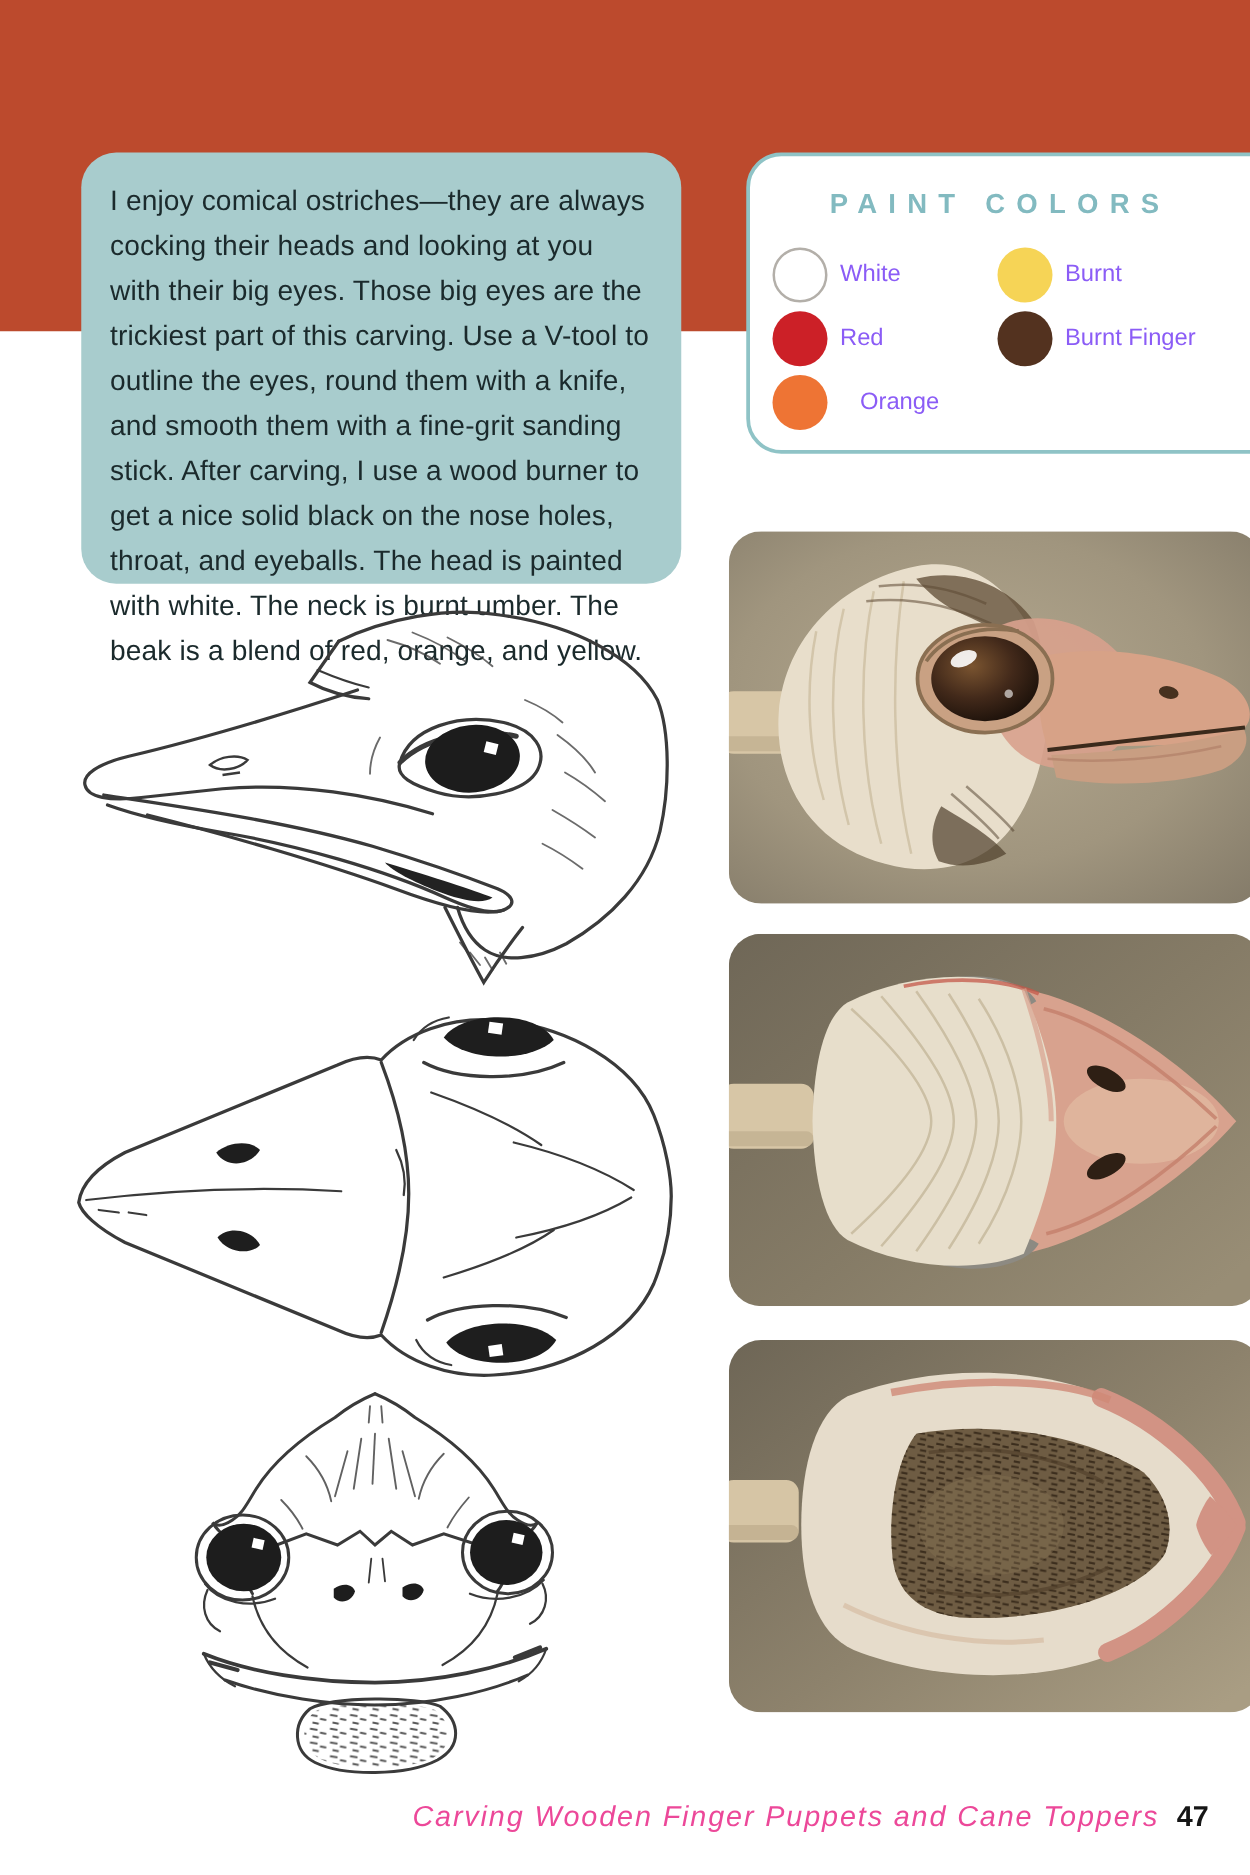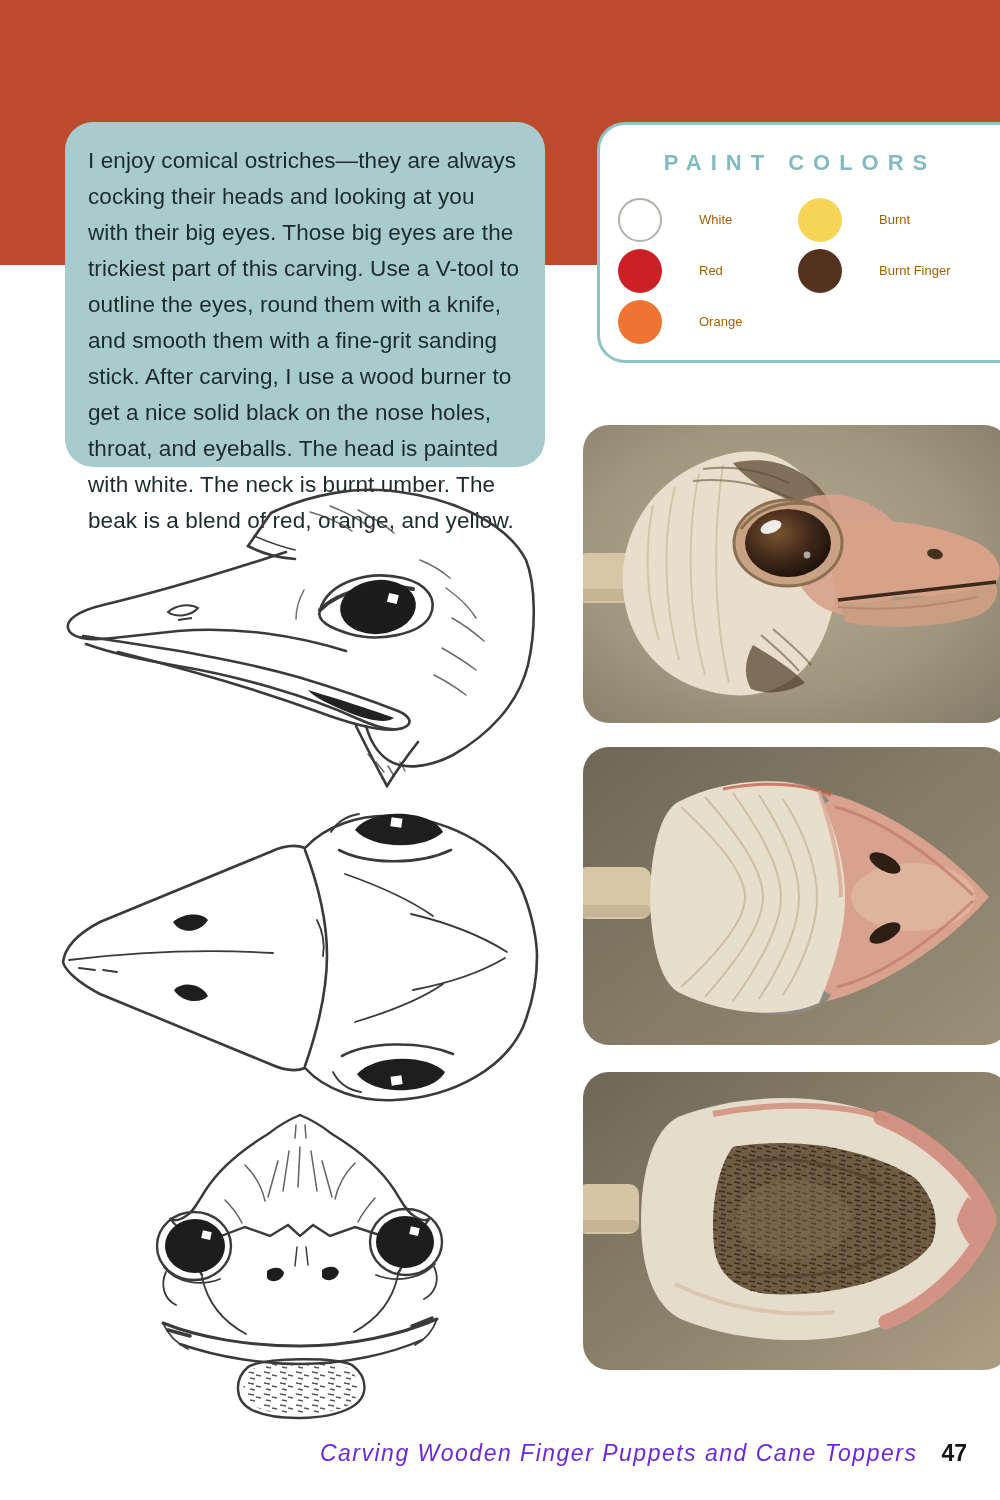--- a/index.html
+++ b/index.html
@@ -21,39 +21,39 @@
   .paint-panel{
     position:absolute;left:597px;top:122px;width:430px;height:241px;
     background:#ffffff;border:3px solid #8fc3c6;border-radius:28px;box-sizing:border-box;
   }
   .paint-title{
     margin:25px 0 0 0;width:400px;text-align:center;
     font-size:22px;font-weight:bold;letter-spacing:9px;color:#82bac0;
   }
   .swatch{position:absolute;width:44px;height:44px;border-radius:50%;}
   .swatch.white-ring{border:2px solid #b3afa9;box-sizing:border-box;}
-  .swatch-label{position:absolute;font-size:13px;color:#a16207;line-height:44px;white-space:nowrap;margin-left:27px;}
+  .swatch-label{position:absolute;font-size:19px;color:#8b5cf6;line-height:44px;white-space:nowrap;}
   
   .sketch{position:absolute;}
   .sketch path,.sketch ellipse{vector-effect:non-scaling-stroke;}
   
   .photo{
     position:absolute;left:583px;width:427px;height:298px;
     border-radius:26px;overflow:hidden;
   }
   .photo svg{display:block;}
   
   .footer{
     position:absolute;top:1440px;right:33px;white-space:nowrap;
   }
   .footer .book-title{
-    font-style:italic;font-size:23px;color:#6d28d9;letter-spacing:1.5px;
+    font-style:italic;font-size:23px;color:#ec4899;letter-spacing:1.5px;
   }
   .footer .page-num{
-    font-style:normal;font-weight:bold;font-size:23px;color:#161616;margin-left:24px;
+    font-style:normal;font-weight:bold;font-size:23px;color:#161616;margin-left:14px;
   }
 </style>
 </head>
 <body>
 
 <div class="page">
 
   <div class="header-band"></div>
 
   <div class="intro-box">
@@ -64,21 +64,21 @@
     <div class="paint-title">PAINT COLORS</div>
 
     <div class="swatch white-ring" style="left: 18px; top: 73px; background: rgb(255, 255, 255);"></div>
     <div class="swatch" style="left: 18px; top: 124px; background: rgb(204, 32, 39);"></div>
     <div class="swatch" style="left: 18px; top: 175px; background: rgb(238, 116, 52);"></div>
     <div class="swatch" style="left: 198px; top: 73px; background: rgb(246, 212, 86);"></div>
     <div class="swatch" style="left: 198px; top: 124px; background: rgb(83, 50, 31);"></div>
 
     <div class="swatch-label" style="left:72px;top:73px;">White</div>
     <div class="swatch-label" style="left:72px;top:124px;">Red</div>
-    <div class="swatch-label" style="left:72px;top:175px;">Orange</div>
+    <div class="swatch-label" style="left:88px;top:175px;">Orange</div>
     <div class="swatch-label" style="left:252px;top:73px;">Burnt</div>
     <div class="swatch-label" style="left:252px;top:124px;">Burnt Finger</div>
   </div>
 
   <svg class="sketch" style="left:58px;top:470px;" width="505" height="340" viewBox="0 0 505 340">
     <g fill="none" stroke="#3a3a3a" stroke-width="2.6" stroke-linecap="round">
 
       <path d="M213,43 C250,25 300,15 342,22 C400,30 450,55 468,90 C478,115 478,160 470,195 C460,235 430,265 395,285 C370,298 345,300 330,290 C318,282 312,270 308,256"></path>
 
       <path d="M213,43 L190,76 C205,84 222,88 237,89"></path>

